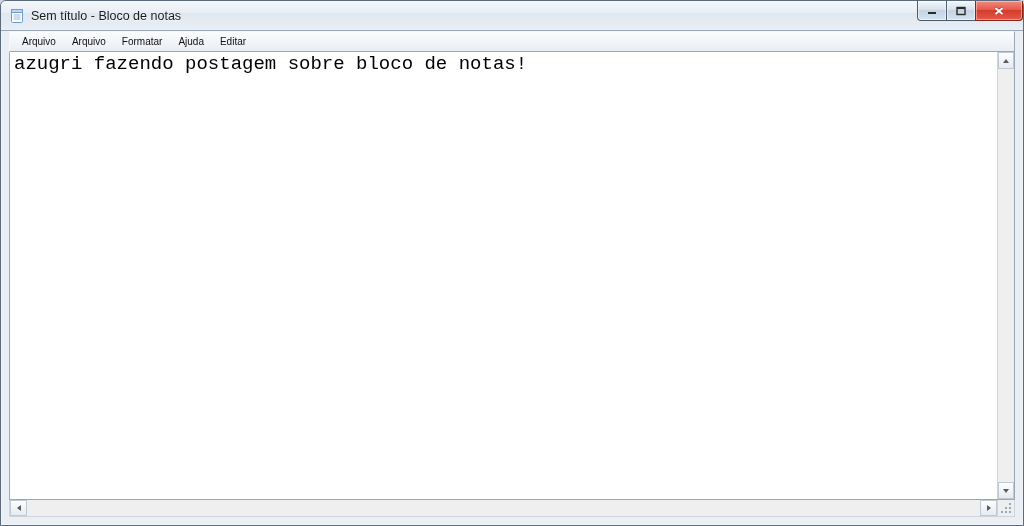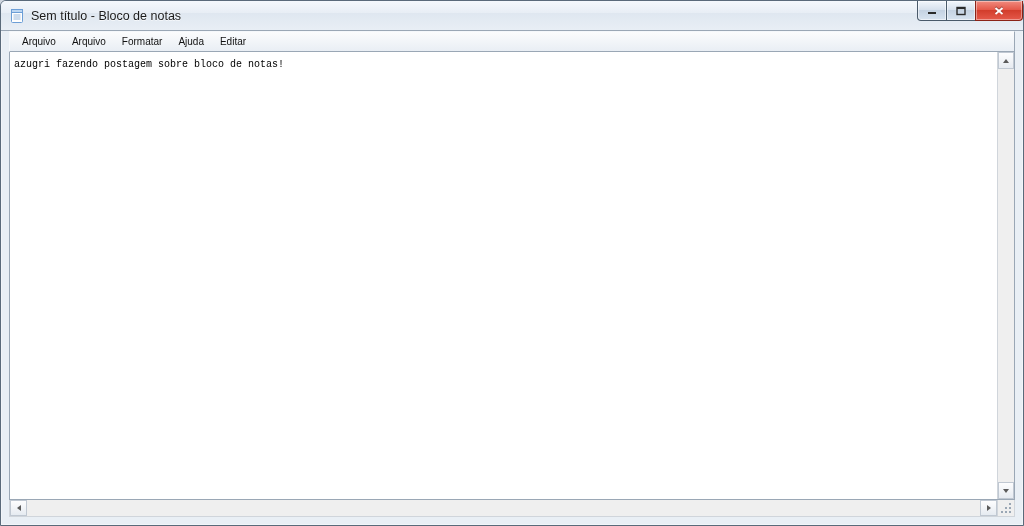--- a/index.html
+++ b/index.html
@@ -105,21 +105,21 @@
     border-top: none;
     background: #fff;
     position: relative;
     display: flex;
   }
   .textarea {
     flex: 1 1 auto;
     background: #fff;
     padding: 4px 4px;
     font-family: Consolas, "Courier New", monospace;
-    font-size: 10px;
+    font-size: 19px;
     line-height: 17px;
     color: #000;
     white-space: pre;
     overflow: hidden;
   }
   .vscroll {
     width: 17px;
     background: #f0f0f0;
     border-left: 1px solid #d0d5db;
     display: flex; flex-direction: column;

